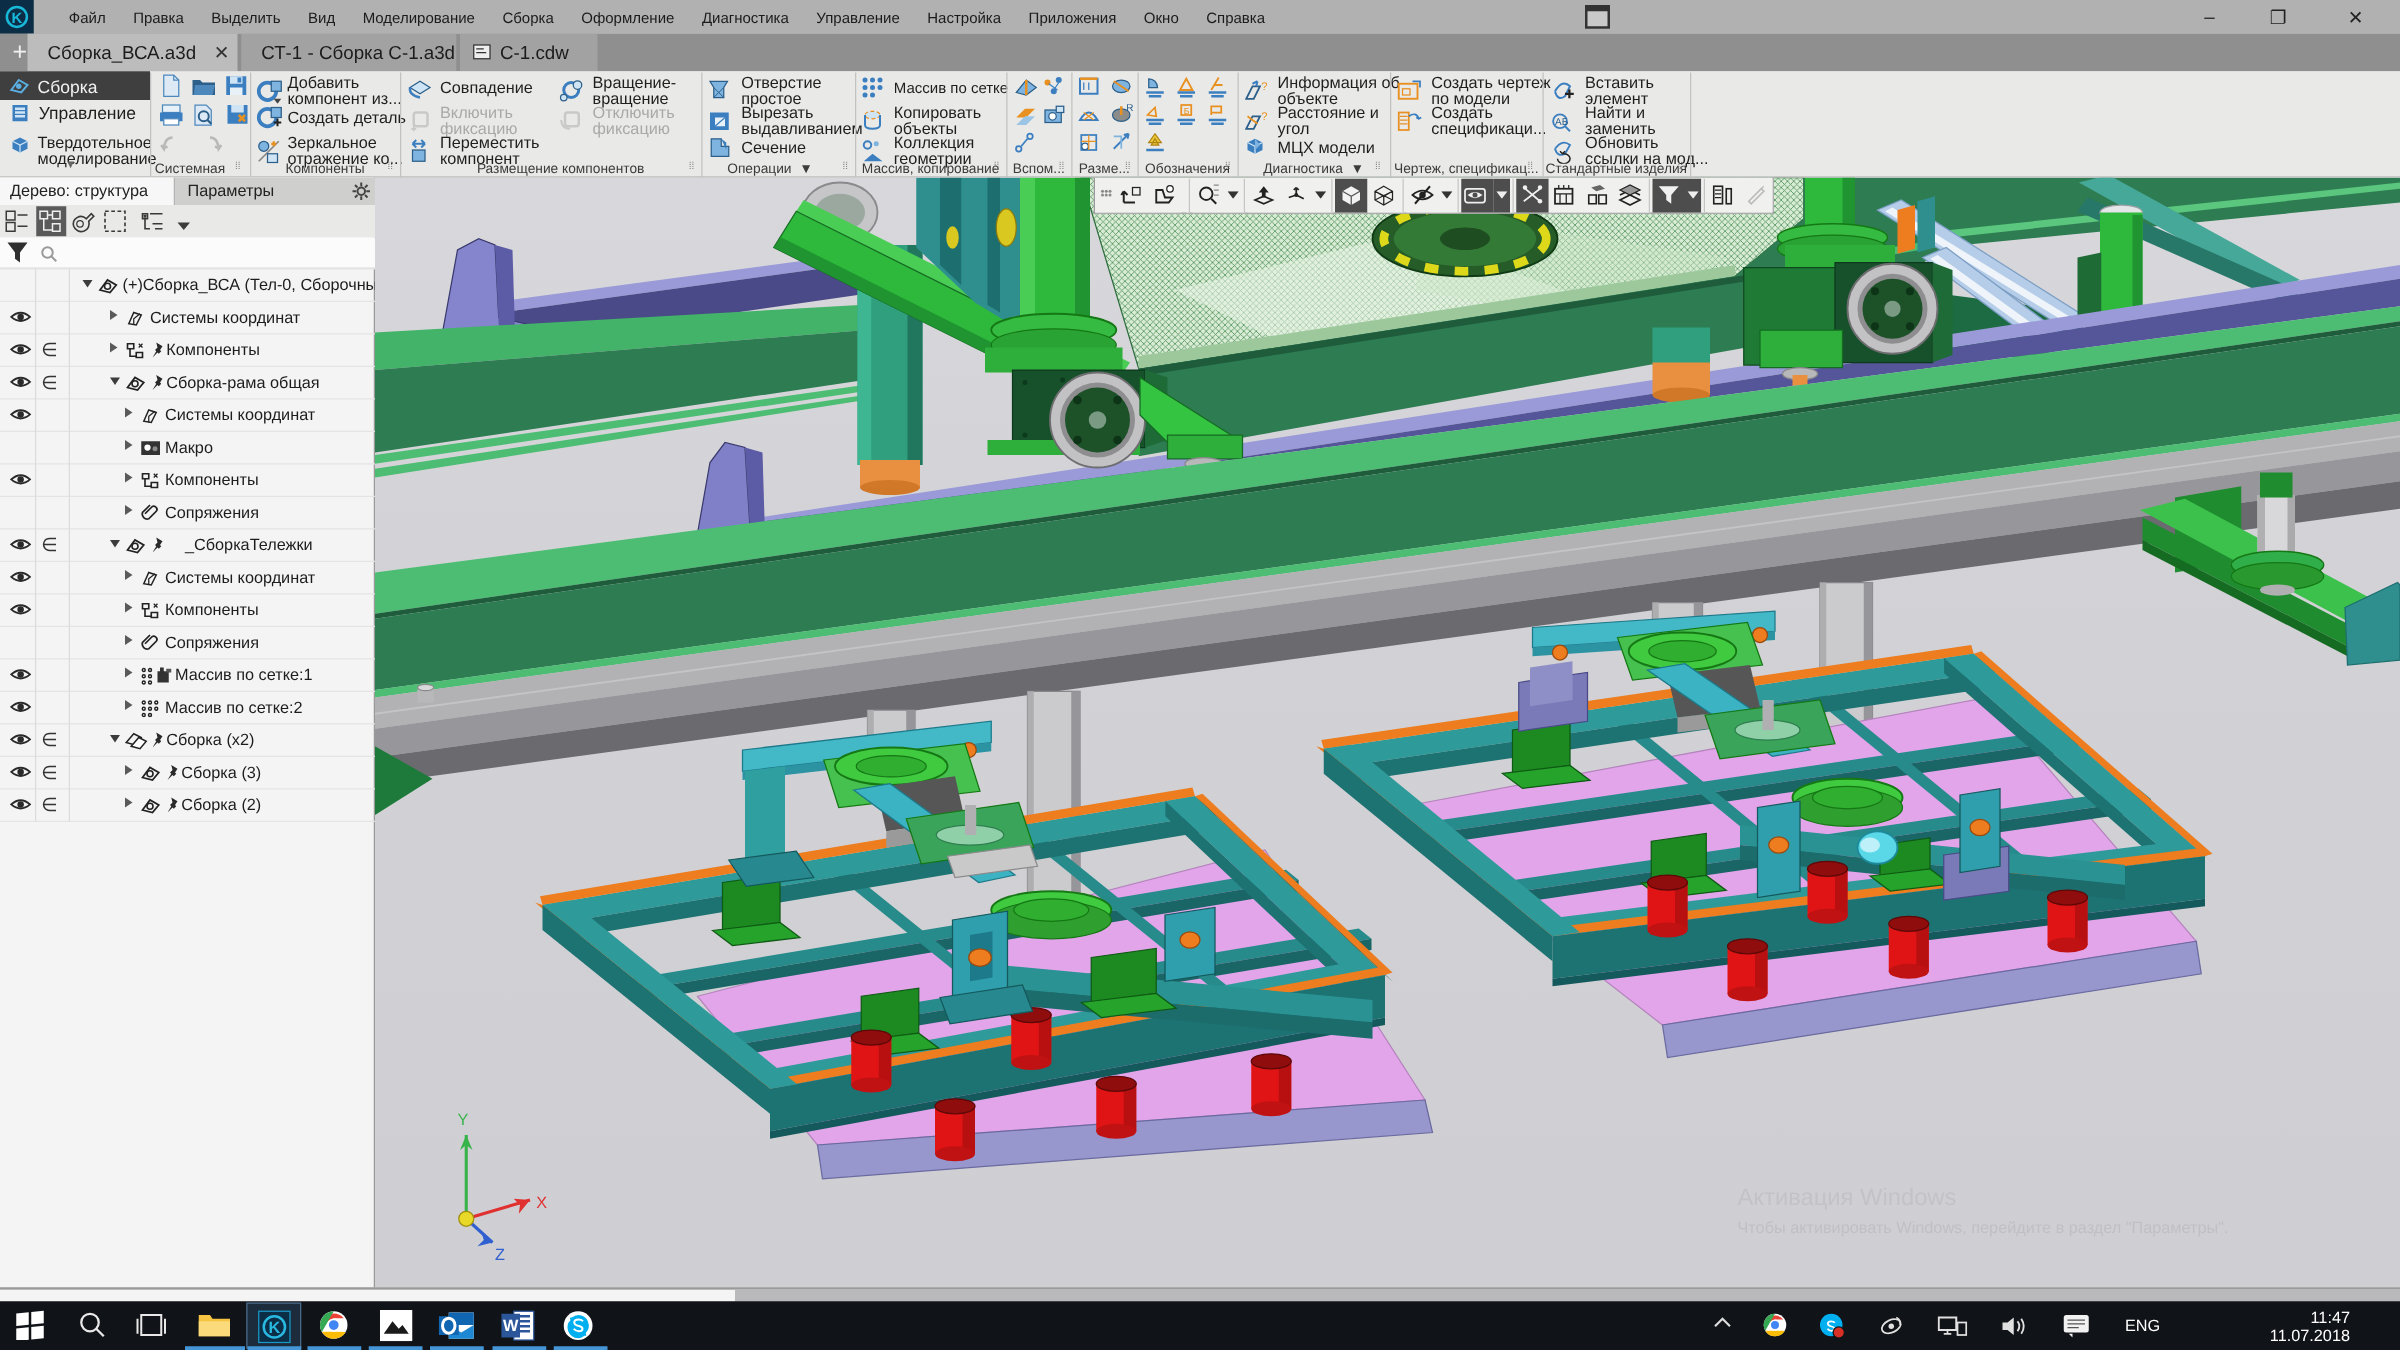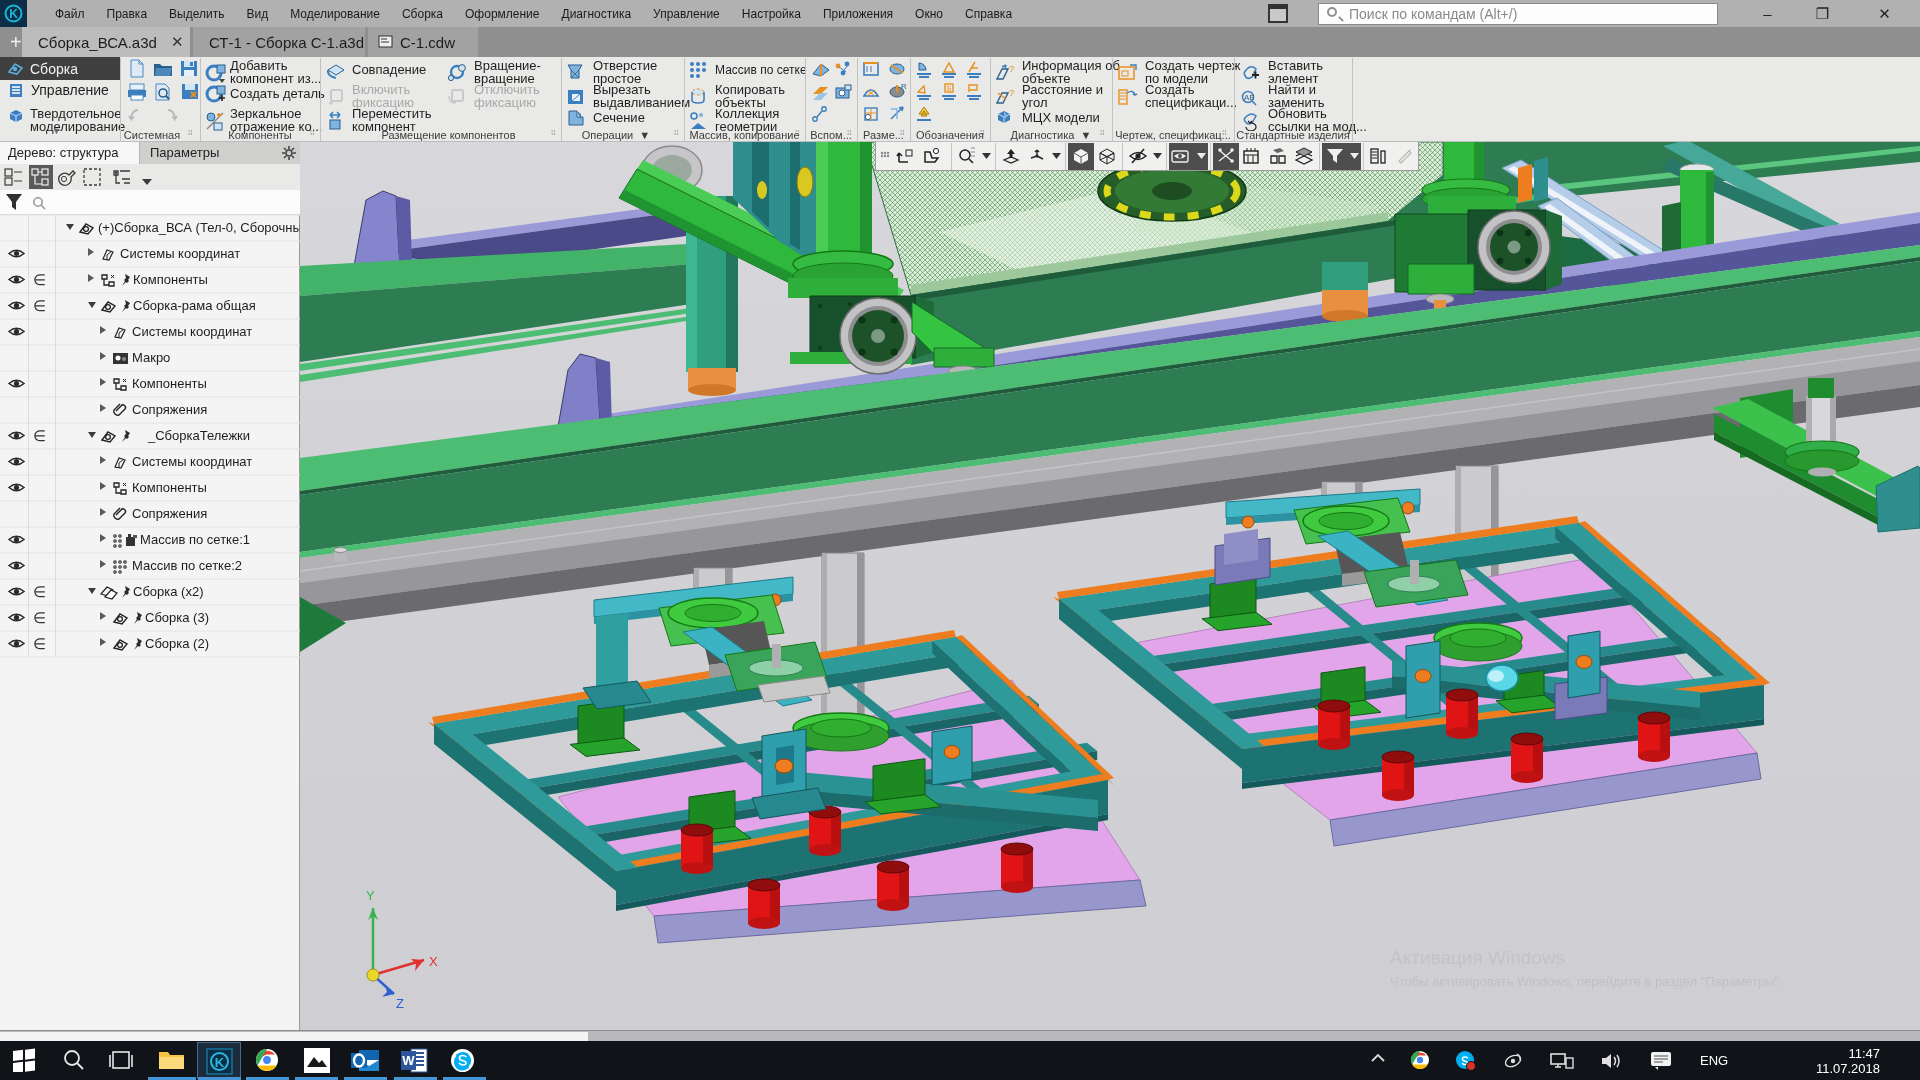--- a/index.html
+++ b/index.html
@@ -80,21 +80,20 @@
       <span>Сборка</span>
       <span>Оформление</span>
       <span>Диагностика</span>
       <span>Управление</span>
       <span>Настройка</span>
       <span>Приложения</span>
       <span>Окно</span>
       <span>Справка</span>
     </div>
   <div id="winicon" class="abs"></div>
-  <div id="searchbox" class="abs"><span class="mg"></span>Поиск по командам (Alt+/)</div>
   <div class="wbtn abs" style="left:1745px;">–</div>
   <div class="wbtn abs" style="left:1800px;">❐</div>
   <div class="wbtn abs" style="left:1862px;">✕</div>
 
   <div id="tabbar" class="abs"></div>
   <div class="tab abs" style="left:0;width:22px;color:#f0f0f0;font-size:20px;">+</div>
   <div class="tab abs" style="left:22px;width:168px;background:#bcbcbc;">
     <svg width="17" height="15" style="margin-right:6px">
         <path d="M2 11 L8 3 L15 7 L10 13 Z" fill="none" stroke="#333" stroke-width="1.4"></path>
         <circle cx="8" cy="8" r="2.4" fill="none" stroke="#333" stroke-width="1.3"></circle>

